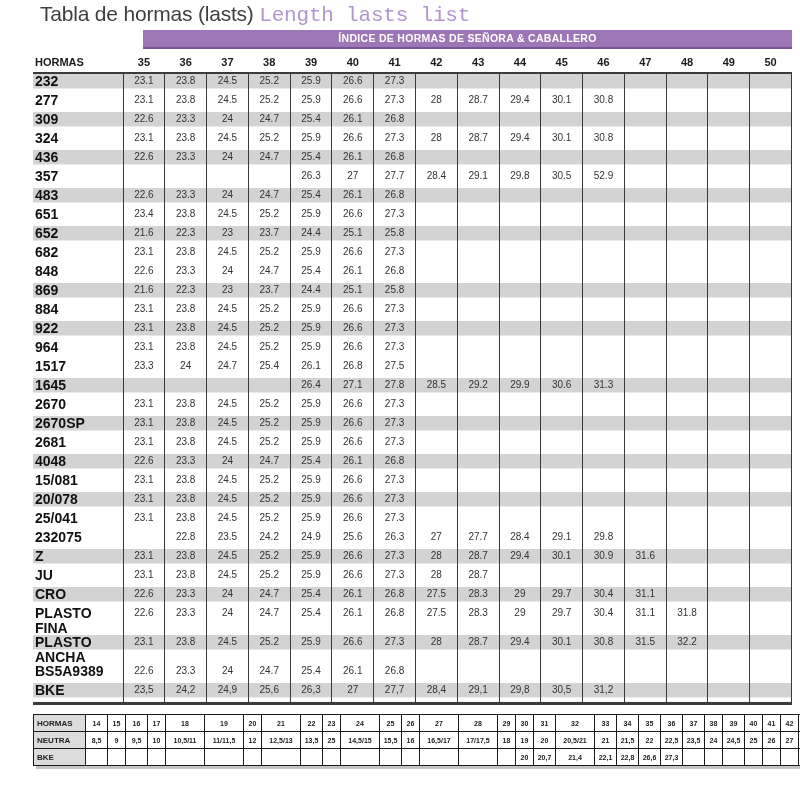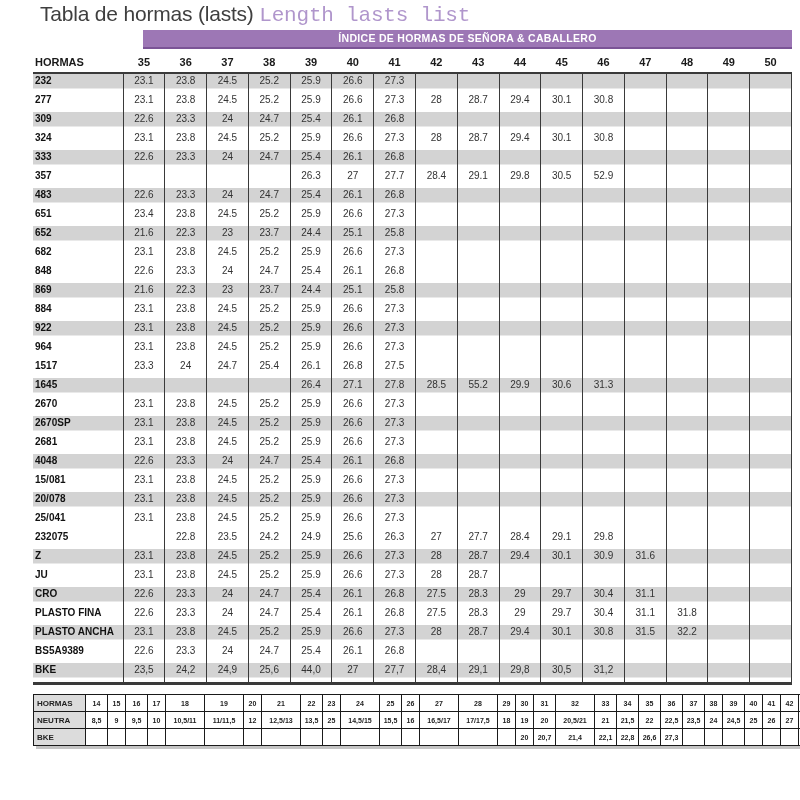--- a/index.html
+++ b/index.html
@@ -8,21 +8,21 @@
   .title{margin:0 0 3px 7px;font-size:21px;font-weight:500;color:#3f3f3f;letter-spacing:-0.2px;white-space:nowrap;}
   .title .sub{color:#b096cc;font-family:Liberation Mono, monospace;}
   .banner{margin-left:110px;height:17px;line-height:17px;background:#9d77b5;border-bottom:2px solid #7b5496;
     color:#fff;font-size:10.5px;font-weight:bold;text-align:center;letter-spacing:0.3px;}
   
   table.main{width:100%;border-collapse:collapse;table-layout:fixed;margin-top:3px;border-bottom:3px solid #3a3a3a;}
   table.main th{font-size:11px;font-weight:bold;color:#1a1a1a;height:20px;padding:0;vertical-align:middle;
     border-bottom:2px solid #3a3a3a;text-align:center;}
   table.main th.lbl{text-align:left;padding-left:2px;width:88px;}
   table.main td{height:19px;padding:0;font-size:10px;color:#333;text-align:center;vertical-align:top;line-height:14.5px;}
-  table.main td.lbl{text-align:left;padding-left:2px;font-weight:bold;color:#111;font-size:10px;}
+  table.main td.lbl{text-align:left;padding-left:2px;font-weight:bold;color:#111;font-size:14px;}
   table.main td.val{border-left:1.5px solid #3a3a3a;}
   table.main td.val:last-child{border-right:1.5px solid #3a3a3a;}
   table.main tr.shaded td{background:linear-gradient(#d3d3d3,#d3d3d3) left top/100% 14.5px no-repeat;}
   
   table.bottom{border-collapse:collapse;table-layout:fixed;margin-top:9px;width:759px;
     box-shadow:3px 3px 0 #c4c4c4;}
   table.bottom td{border:1.2px solid #1a1a1a;height:16px;padding:0;text-align:center;
     font-size:7px;font-weight:bold;color:#222;overflow:hidden;white-space:nowrap;}
   table.bottom td.lbl{background:#dcdcdc;text-align:left;padding-left:3px;font-size:8px;width:48px;}
 </style>
@@ -127,21 +127,21 @@
           <td class="val">28.7</td>
           <td class="val">29.4</td>
           <td class="val">30.1</td>
           <td class="val">30.8</td>
           <td class="val"></td>
           <td class="val"></td>
           <td class="val"></td>
           <td class="val"></td>
         </tr>
         <tr class="shaded">
-          <td class="lbl">333</td>
+          <td class="lbl">436</td>
           <td class="val">22.6</td>
           <td class="val">23.3</td>
           <td class="val">24</td>
           <td class="val">24.7</td>
           <td class="val">25.4</td>
           <td class="val">26.1</td>
           <td class="val">26.8</td>
           <td class="val"></td>
           <td class="val"></td>
           <td class="val"></td>
@@ -364,21 +364,21 @@
         <tr class="shaded">
           <td class="lbl">1645</td>
           <td class="val"></td>
           <td class="val"></td>
           <td class="val"></td>
           <td class="val"></td>
           <td class="val">26.4</td>
           <td class="val">27.1</td>
           <td class="val">27.8</td>
           <td class="val">28.5</td>
-          <td class="val">55.2</td>
+          <td class="val">29.2</td>
           <td class="val">29.9</td>
           <td class="val">30.6</td>
           <td class="val">31.3</td>
           <td class="val"></td>
           <td class="val"></td>
           <td class="val"></td>
           <td class="val"></td>
         </tr>
         <tr class="">
           <td class="lbl">2670</td>
@@ -645,21 +645,21 @@
           <td class="val"></td>
           <td class="val"></td>
           <td class="val"></td>
         </tr>
         <tr class="shaded">
           <td class="lbl">BKE</td>
           <td class="val">23,5</td>
           <td class="val">24,2</td>
           <td class="val">24,9</td>
           <td class="val">25,6</td>
-          <td class="val">44,0</td>
+          <td class="val">26,3</td>
           <td class="val">27</td>
           <td class="val">27,7</td>
           <td class="val">28,4</td>
           <td class="val">29,1</td>
           <td class="val">29,8</td>
           <td class="val">30,5</td>
           <td class="val">31,2</td>
           <td class="val"></td>
           <td class="val"></td>
           <td class="val"></td>

